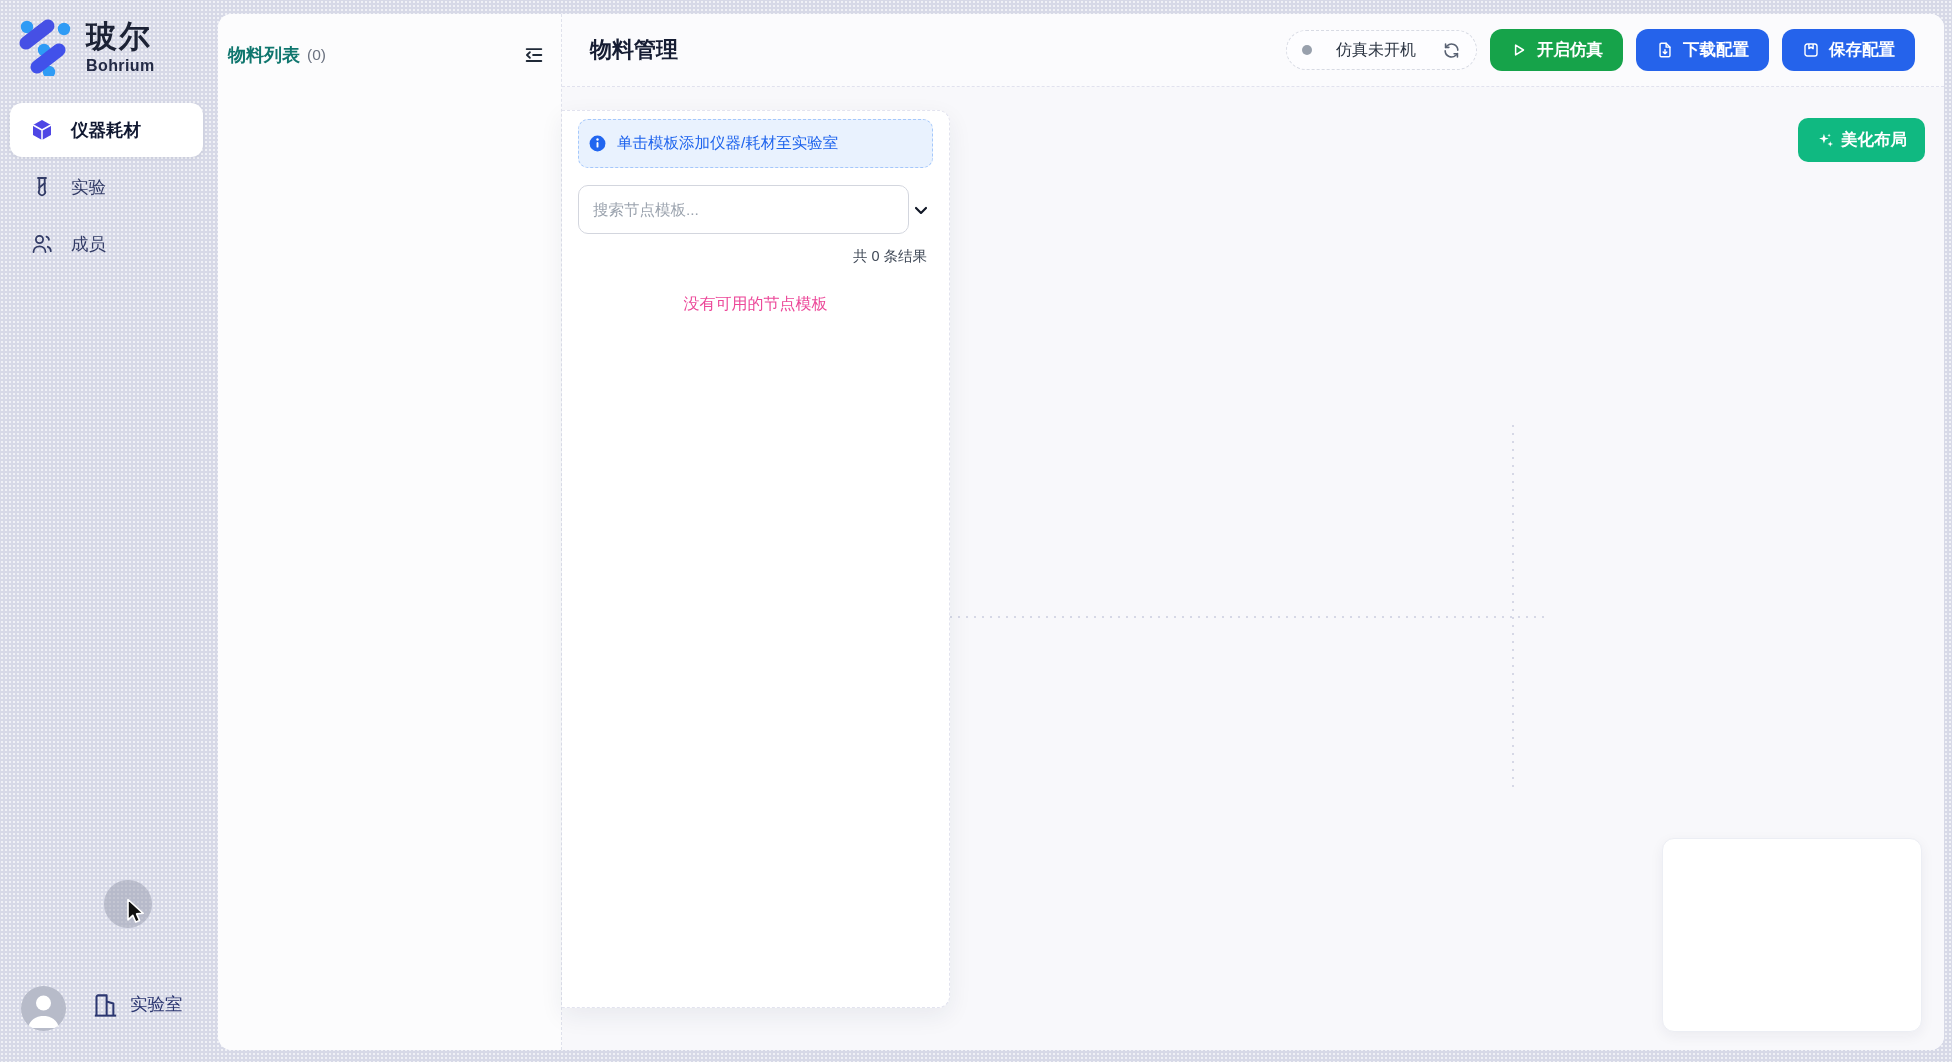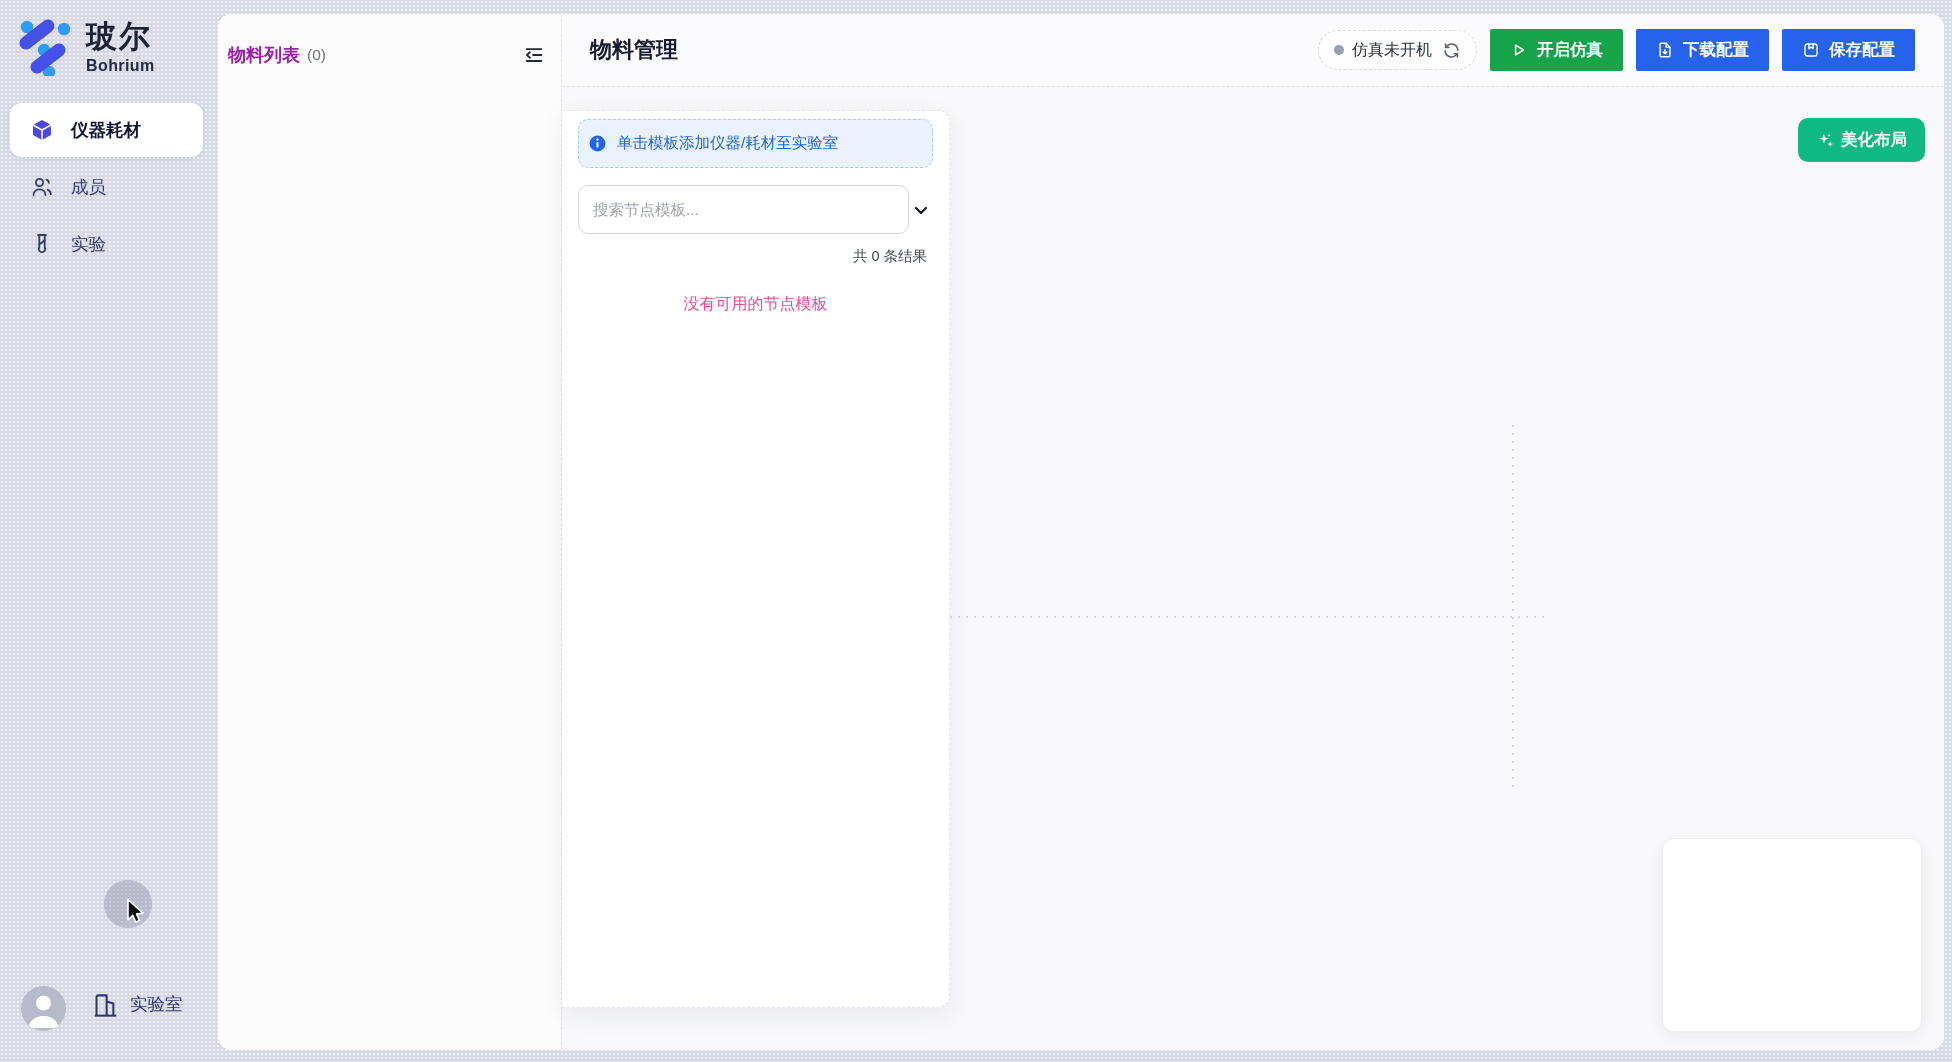--- a/index.html
+++ b/index.html
@@ -32,37 +32,37 @@
     color:#2b3670; font-size:17.5px; cursor:pointer; }
 
   
   .card { position:absolute; left:218px; top:14px; width:1726px; height:1036px;
     background:#fbfbfd; border-radius:14px; overflow:hidden; }
 
   
   .list-panel { position:absolute; left:0; top:0; width:344px; height:100%;
     background:#fcfcfd; border-right:1px dashed #dfe1ec; }
   .list-header { position:absolute; left:10px; top:28px; right:14px; display:flex; align-items:center; }
-  .list-title { font-size:18px; font-weight:bold; color:#a21caf; }
+  .list-title { font-size:18px; font-weight:bold; color:#0f766e; }
   .list-count { font-size:15.5px; color:#6b7280; margin-left:7px; }
   .collapse-btn { margin-left:auto; width:26px; height:26px; display:flex; align-items:center;
     justify-content:center; cursor:pointer; }
 
   
   .main { position:absolute; left:344px; top:0; right:0; bottom:0; }
   .main-header { height:73px; background:#fbfbfd; border-bottom:1px dashed #e1e2ee;
     display:flex; align-items:center; padding:0 29px 0 28px; }
   .page-title { font-size:22px; font-weight:bold; color:#161d33; margin-right:auto; }
   .controls { display:flex; align-items:center; gap:13px; }
-  .status-pill { height:40px; display:flex; align-items:center; gap:8px; padding:0 15px;
+  .status-pill { height:40px; display:flex; align-items:center; gap:24px; padding:0 15px;
     border:1px dashed #d8dbe4; border-radius:20px; background:#fdfdff; cursor:default; }
   .status-dot { width:10px; height:10px; border-radius:50%; background:#98a0ac; }
   .status-txt { font-size:16px; color:#2b3442; }
   .refresh-btn { display:flex; align-items:center; cursor:pointer; margin-left:2px; }
-  .btn { height:42px; border:none; border-radius:2px; padding:0 20px; display:flex;
+  .btn { height:42px; border:none; border-radius:12px; padding:0 20px; display:flex;
     align-items:center; gap:9px; font-size:16.5px; font-weight:bold; color:#fff;
     font-family:inherit; cursor:pointer; }
   .btn-green { background:#16a34a; }
   .btn-blue  { background:#2563eb; }
 
   
   .canvas { position:absolute; left:0; top:73px; right:0; bottom:0; background:#f8f8fb; }
   .guide-h { position:absolute; left:388px; top:529px; width:598px; height:2px;
     background-image:repeating-linear-gradient(to right,#d6d8e6 0 2px, transparent 2px 8px); }
   .guide-v { position:absolute; left:950px; top:338px; width:2px; height:365px;
@@ -120,34 +120,34 @@
   <div class="nav">
     <div class="nav-item active">
       <svg width="24" height="24" viewBox="0 0 24 24">
         <path d="M12 2l9 5v10l-9 5-9-5V7z" fill="#4f46e5"></path>
         <path d="M12 22V12M12 12 3 7m9 5 9-5" stroke="#fff" stroke-width="1.5" fill="none"></path>
       </svg>
       <span>仪器耗材</span>
     </div>
     <div class="nav-item">
       <svg width="24" height="24" viewBox="0 0 24 24" fill="none" stroke="#323b66" stroke-width="1.8" stroke-linecap="round">
+        <path d="M8 3h8"></path>
+        <path d="M9.3 3v12.3a3.2 3.2 0 1 0 5.4 0V3"></path>
+        <path d="M9.3 12.5l5.4-4.2"></path>
+      </svg>
+      <span>实验</span>
+    </div>
+    <div class="nav-item">
+      <svg width="24" height="24" viewBox="0 0 24 24" fill="none" stroke="#323b66" stroke-width="1.8" stroke-linecap="round">
         <circle cx="9.5" cy="7.5" r="3.6"></circle>
         <path d="M3.5 20c0-3.4 2.7-5.7 6-5.7s6 2.3 6 5.7"></path>
         <path d="M16.5 4.6c1.5.5 2.4 1.7 2.4 3.2"></path>
         <path d="M17.8 14.8c1.9.7 3 2.3 3 4.4"></path>
       </svg>
       <span>成员</span>
-    </div>
-    <div class="nav-item">
-      <svg width="24" height="24" viewBox="0 0 24 24" fill="none" stroke="#323b66" stroke-width="1.8" stroke-linecap="round">
-        <path d="M8 3h8"></path>
-        <path d="M9.3 3v12.3a3.2 3.2 0 1 0 5.4 0V3"></path>
-        <path d="M9.3 12.5l5.4-4.2"></path>
-      </svg>
-      <span>实验</span>
     </div>
   </div>
 
   <div class="sidebar-footer">
     <div class="avatar">
       <svg width="45" height="45" viewBox="0 0 45 45">
         <circle cx="22.5" cy="17" r="7.5" fill="#fff"></circle>
         <path d="M7 42c1.5-8 8-12 15.5-12S36.5 34 38 42z" fill="#fff"></path>
       </svg>
     </div>

